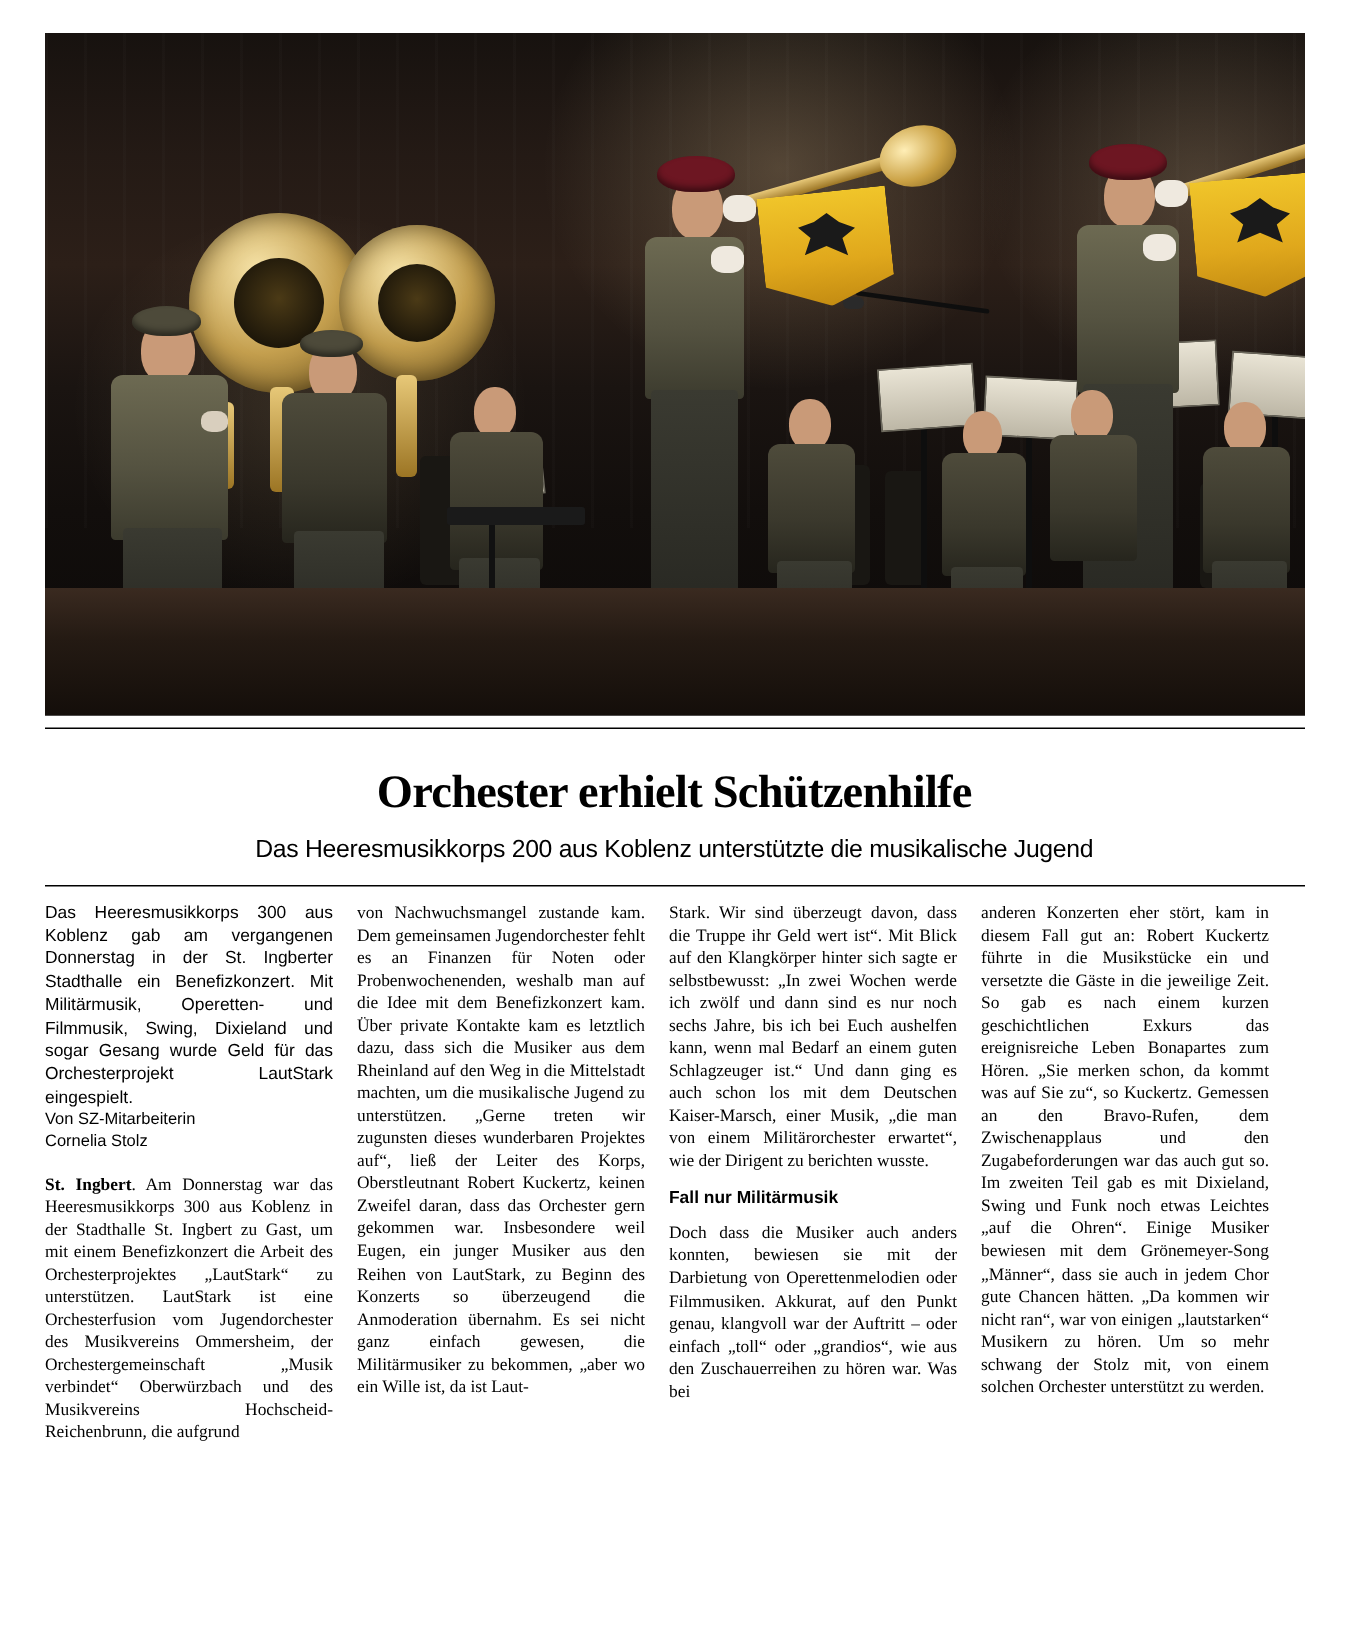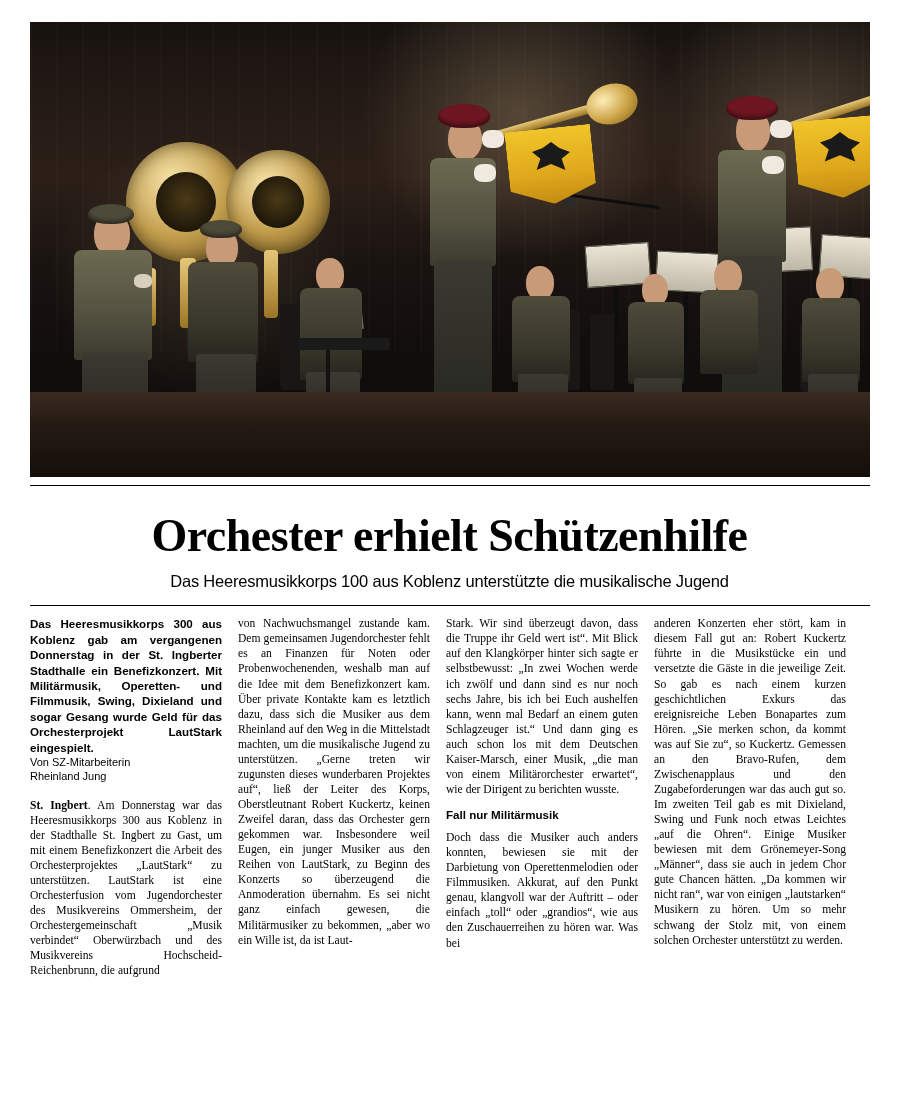--- a/index.html
+++ b/index.html
@@ -182,21 +182,21 @@
     letter-spacing: .4px;
     color: #222;
     white-space: nowrap;
   }
 
   
   .headline {
     text-align: center;
     font-family: "Liberation Serif", serif;
     font-weight: bold;
-    font-size: 46px;
+    font-size: 31px;
     line-height: 1.05;
     margin: 26px 0 0 0;
     letter-spacing: -0.5px;
   }
   .subhead {
     text-align: center;
     font-family: "Liberation Sans", sans-serif;
     font-size: 16.5px;
     margin: 12px 0 0 0;
     letter-spacing: -0.2px;
@@ -221,21 +221,21 @@
     width: 192px;
     position: relative;
   }
   .col p {
     margin: 0 0 0 0;
     text-align: justify;
     hyphens: auto;
   }
   .lead {
     font-family: "Liberation Sans", sans-serif;
-    font-weight: bold;
+    font-weight: normal;
     font-size: 11.6px;
     line-height: 1.33;
     text-align: left;
   }
   .byline {
     font-family: "Liberation Sans", sans-serif;
     font-size: 11px;
     line-height: 1.3;
     margin-top: 13px;
     text-align: left;
@@ -376,29 +376,29 @@
     <div style="position:absolute;left:268px;top:316px;width:92px;height:12px;background:#1a1a1a;border-radius:2px;"></div>
     <div style="position:absolute;left:296px;top:328px;width:4px;height:74px;background:#111;"></div>
 
     <div class="floor-edge"></div>
     <div class="stage-floor"></div>
   </div>
 
   <div class="caption-rule"></div>
 
   <h1 class="headline">Orchester erhielt Schützenhilfe</h1>
-  <div class="subhead">Das Heeresmusikkorps 100 aus Koblenz unterstützte die musikalische Jugend</div>
+  <div class="subhead">Das Heeresmusikkorps 200 aus Koblenz unterstützte die musikalische Jugend</div>
   <div class="head-rule"></div>
 
   <div class="cols">
 
     <div class="col">
       <p class="lead">Das Heeresmusikkorps 300 aus Koblenz gab am vergangenen Donnerstag in der St. Ingberter Stadthalle ein Benefizkonzert. Mit Militärmusik, Operetten- und Filmmusik, Swing, Dixieland und sogar Gesang wurde Geld für das Orchesterprojekt LautStark eingespielt.</p>
       <p class="byline" style="white-space:pre-line;">Von SZ-Mitarbeiterin
-Rheinland Jung</p>
+Cornelia Stolz</p>
       <p class="body-first"><span class="dateline">St. Ingbert</span><span>. Am Donnerstag war das Heeresmusikkorps 300 aus Koblenz in der Stadthalle St. Ingbert zu Gast, um mit einem Benefizkonzert die Arbeit des Orchesterprojektes „LautStark“ zu unterstützen. LautStark ist eine Orchesterfusion vom Jugendorchester des Musikvereins Ommersheim, der Orchestergemeinschaft „Musik verbindet“ Oberwürzbach und des Musikvereins Hochscheid-Reichenbrunn, die aufgrund</span></p>
     </div>
 
     <div class="col">
       <p>von Nachwuchsmangel zustande kam. Dem gemeinsamen Jugendorchester fehlt es an Finanzen für Noten oder Probenwochenenden, weshalb man auf die Idee mit dem Benefizkonzert kam. Über private Kontakte kam es letztlich dazu, dass sich die Musiker aus dem Rheinland auf den Weg in die Mittelstadt machten, um die musikalische Jugend zu unterstützen. „Gerne treten wir zugunsten dieses wunderbaren Projektes auf“, ließ der Leiter des Korps, Oberstleutnant Robert Kuckertz, keinen Zweifel daran, dass das Orchester gern gekommen war. Insbesondere weil Eugen, ein junger Musiker aus den Reihen von LautStark, zu Beginn des Konzerts so überzeugend die Anmoderation übernahm. Es sei nicht ganz einfach gewesen, die Militärmusiker zu bekommen, „aber wo ein Wille ist, da ist Laut-</p>
     </div>
 
     <div class="col">
       <p>Stark. Wir sind überzeugt davon, dass die Truppe ihr Geld wert ist“. Mit Blick auf den Klangkörper hinter sich sagte er selbstbewusst: „In zwei Wochen werde ich zwölf und dann sind es nur noch sechs Jahre, bis ich bei Euch aushelfen kann, wenn mal Bedarf an einem guten Schlagzeuger ist.“ Und dann ging es auch schon los mit dem Deutschen Kaiser-Marsch, einer Musik, „die man von einem Militärorchester erwartet“, wie der Dirigent zu berichten wusste.</p>
       <p class="subhead-inline">Fall nur Militärmusik</p>

